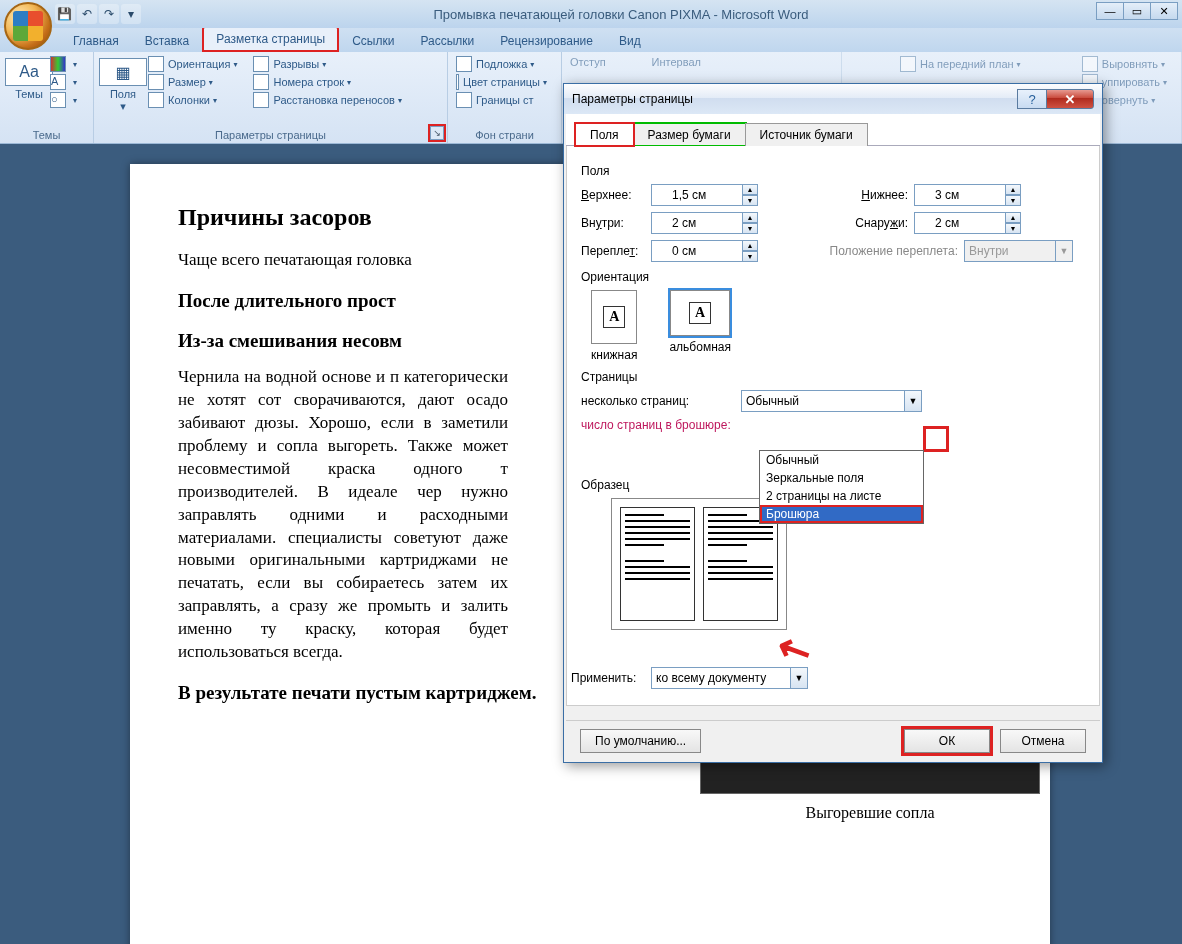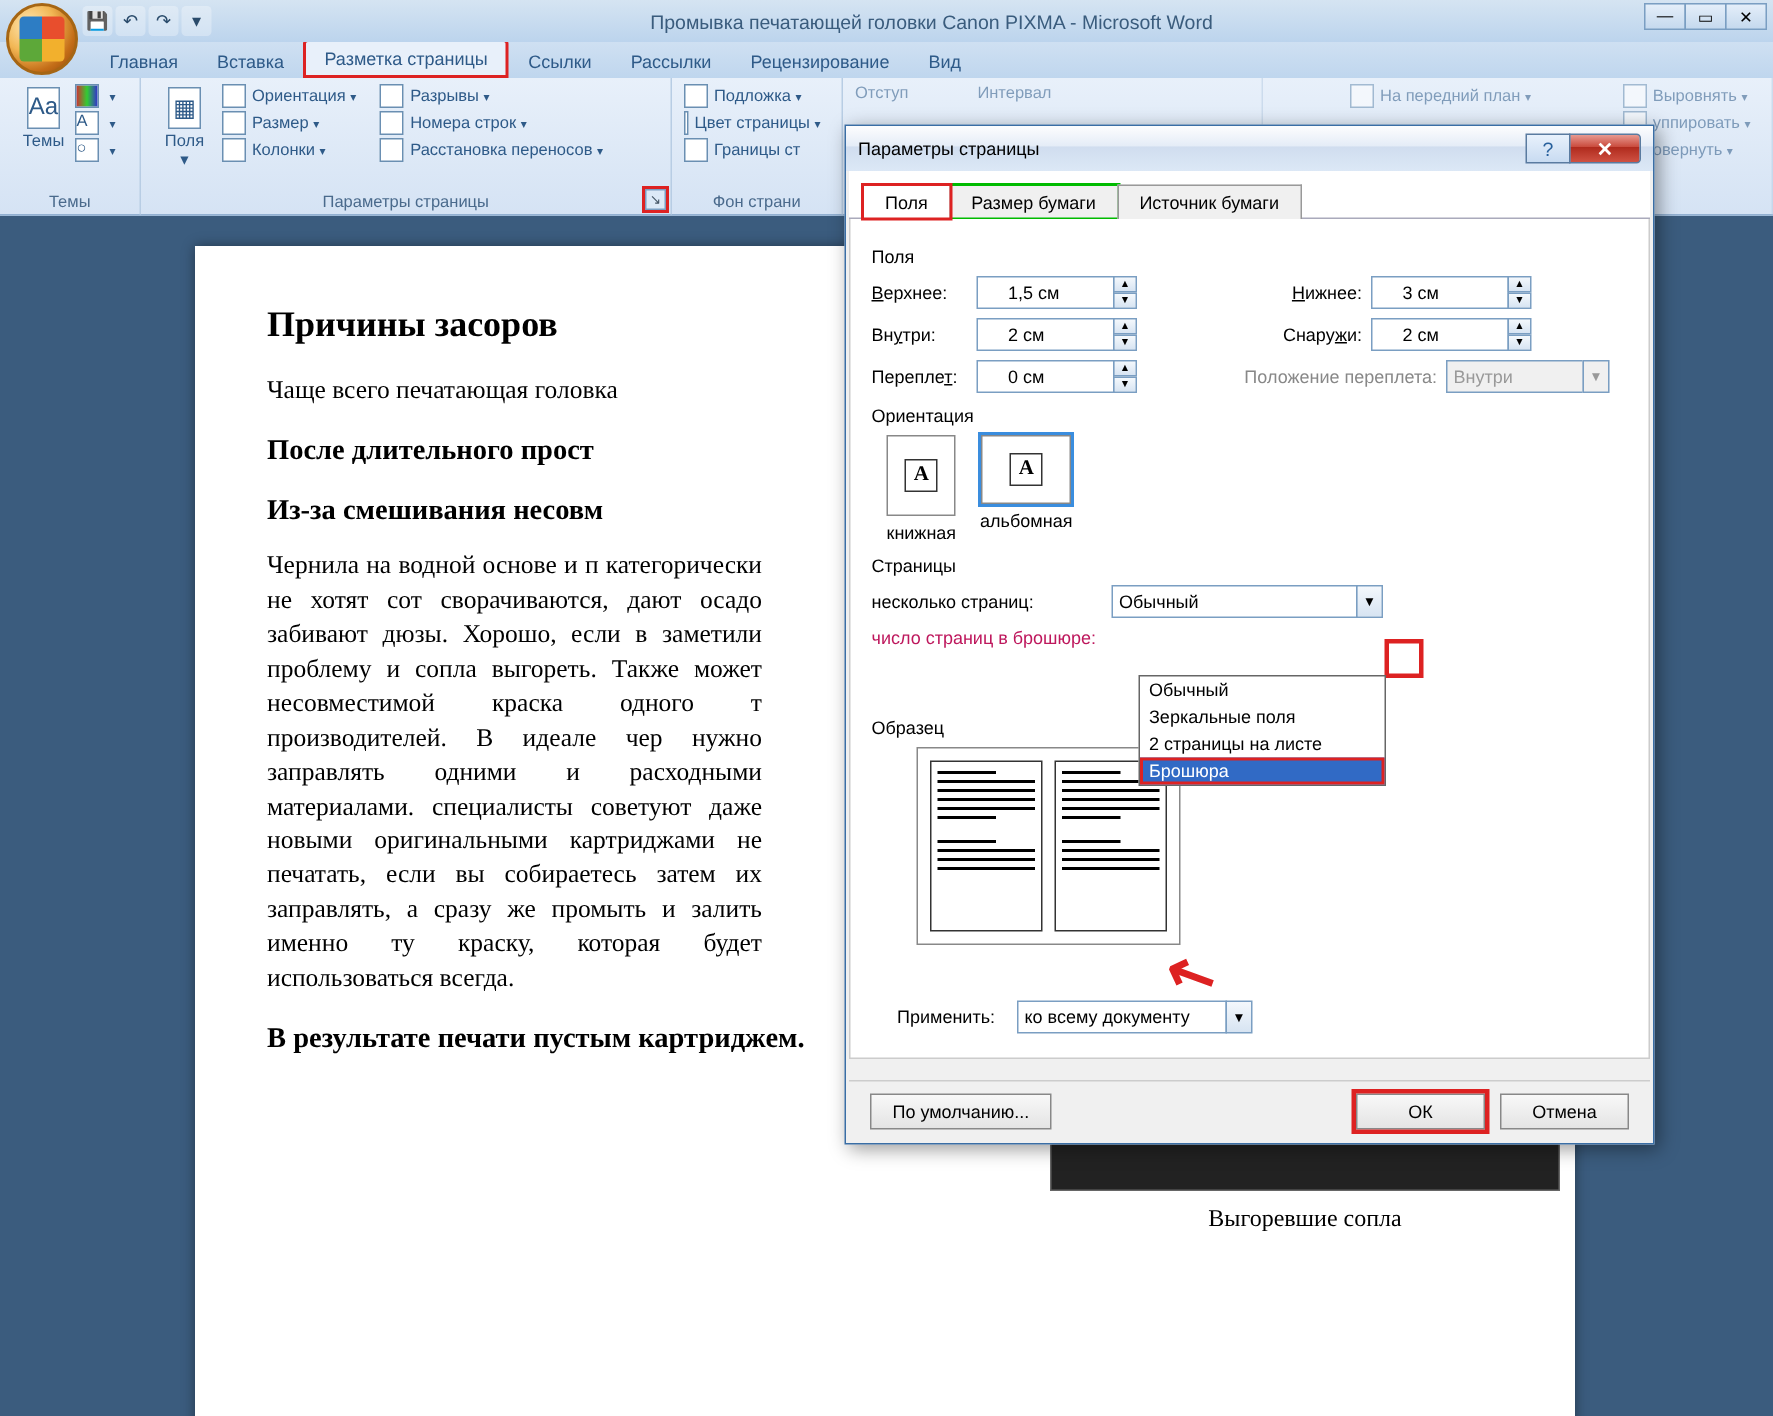--- a/index.html
+++ b/index.html
@@ -21,21 +21,21 @@
 .ribbon-tabs .tab.active { background: #e8f0fa; border-color: #9cb8d6; border-top-left-radius: 3px; border-top-right-radius: 3px; }
 .ribbon-tabs .tab.highlight { border: 2px solid #d22; }
 
 
 .ribbon { height: 92px; background: linear-gradient(#e8f0fa, #d5e3f4); border-bottom: 1px solid #9cb8d6; display: flex; }
 .ribbon-group { border-right: 1px solid #b8cde4; padding: 4px 8px 0; display: flex; flex-direction: column; position: relative; }
 .ribbon-group .group-label { position: absolute; bottom: 2px; left: 0; right: 0; text-align: center; font-size: 11px; color: #4a6a8c; }
 .ribbon-group .dialog-launcher { position: absolute; bottom: 3px; right: 3px; width: 14px; height: 14px; border: 1px solid #7a9ec2; background: #dce9f7; font-size: 9px; text-align: center; line-height: 12px; color: #456; }
 .ribbon-group .dialog-launcher.highlight { outline: 2px solid #d22; }
 .rb-big { display: flex; flex-direction: column; align-items: center; width: 42px; font-size: 11px; color: #2e5a88; cursor: pointer; padding: 2px; }
-.rb-big .ico { width: 22px; height: 28px; background: #fff; border: 1px solid #6a8fb2; margin-bottom: 2px; display:flex; align-items:center; justify-content:center; font-size:16px; }
+.rb-big .ico { width: 48px; height: 28px; background: #fff; border: 1px solid #6a8fb2; margin-bottom: 2px; display:flex; align-items:center; justify-content:center; font-size:16px; }
 .rb-row { display: flex; align-items: center; font-size: 11px; color: #2e5a88; margin-bottom: 2px; cursor: pointer; white-space: nowrap; }
 .rb-row .ico-sm { width: 16px; height: 16px; background: #fff; border: 1px solid #6a8fb2; margin-right: 4px; display:inline-block; }
 .rb-row .caret { margin-left: 3px; font-size: 8px; }
 .rb-col { display:flex; flex-direction:column; margin-right:6px; }
 .rb-flex { display:flex; }
 
 
 .doc-area { position: absolute; top: 144px; left: 0; right: 0; bottom: 0; background: #3b5c7e; overflow: hidden; }
 .page { position: absolute; left: 130px; top: 20px; width: 920px; height: 1100px; background: #fff; box-shadow: 0 0 8px rgba(0,0,0,.4); padding: 40px 48px; }
 .page h2 { font-family: "Times New Roman", serif; font-size: 24px; font-weight: bold; margin-bottom: 18px; }
@@ -64,21 +64,21 @@
 .field-row label.r { width: 100px; text-align: right; margin-right: 6px; margin-left: 50px; }
 .field-row .underline { text-decoration: underline; }
 .spin { display: flex; align-items: center; }
 .spin input { width: 92px; height: 22px; border: 1px solid #7a9ec2; padding: 0 20px; font-size: 12px; }
 .spin .spin-btns { display: flex; flex-direction: column; margin-left: -1px; }
 .spin .spin-btns div { width: 16px; height: 11px; border: 1px solid #7a9ec2; background: linear-gradient(#f4f8fc,#d7e4f2); font-size: 7px; text-align: center; line-height: 9px; cursor: pointer; }
 .combo { display: flex; }
 .combo input, .combo .combo-display { width: 92px; height: 22px; border: 1px solid #7a9ec2; padding: 0 4px; font-size: 12px; background: #fff; line-height: 20px; }
 .combo .combo-btn { width: 18px; height: 22px; border: 1px solid #7a9ec2; margin-left: -1px; background: linear-gradient(#f4f8fc,#d7e4f2); font-size: 9px; text-align: center; line-height: 20px; cursor: pointer; }
 .combo.disabled .combo-display, .combo.disabled .combo-btn { color: #999; background: #f0f0f0; }
-.orient-opts { display: flex; gap: 16px; margin: 6px 0 4px 10px; }
+.orient-opts { display: flex; gap: 32px; margin: 6px 0 4px 10px; }
 .orient { display: flex; flex-direction: column; align-items: center; font-size: 12px; cursor: pointer; }
 .orient .orient-box { width: 46px; height: 54px; border: 1px solid #888; background: #fff; display: flex; align-items: center; justify-content: center; margin-bottom: 4px; }
 .orient.landscape .orient-box { width: 60px; height: 46px; }
 .orient.selected .orient-box { outline: 2px solid #3a8dde; }
 .orient .orient-box::after { content: "A"; font-family: serif; font-weight: bold; border: 1px solid #333; padding: 2px 5px; font-size: 14px; }
 .pages-section .combo .combo-display { width: 164px; }
 .pages-section .field-row label { width: 160px; }
 .dropdown-open { position: absolute; background: #fff; border: 1px solid #666; font-size: 12px; z-index: 5; width: 165px; }
 .dropdown-open .opt { padding: 2px 6px; cursor: pointer; }
 .dropdown-open .opt.selected { background: #316ac5; color: #fff; }
@@ -398,21 +398,21 @@
         <div style="height:10px;"></div>
         <div class="ln half"></div>
           <div class="ln"></div>
           <div class="ln"></div>
           <div class="ln"></div>
       </div>
     </div>
 
     <div class="red-arrow" style="left:210px; top:480px;">↖</div>
 
-    <div class="field-row" style="position:absolute; bottom:10px; left:31px;">
+    <div class="field-row" style="position:absolute; bottom:10px; left:4px;">
       <label style="width:80px;">Применить:</label>
       <div class="combo">
           <div class="combo-display" style="width:140px;">ко всему документу</div>
           <div class="combo-btn">▼</div>
         </div>
     </div>
   </div>
 
   <div class="dlg-footer">
     <button class="btn">По умолчанию...</button>

